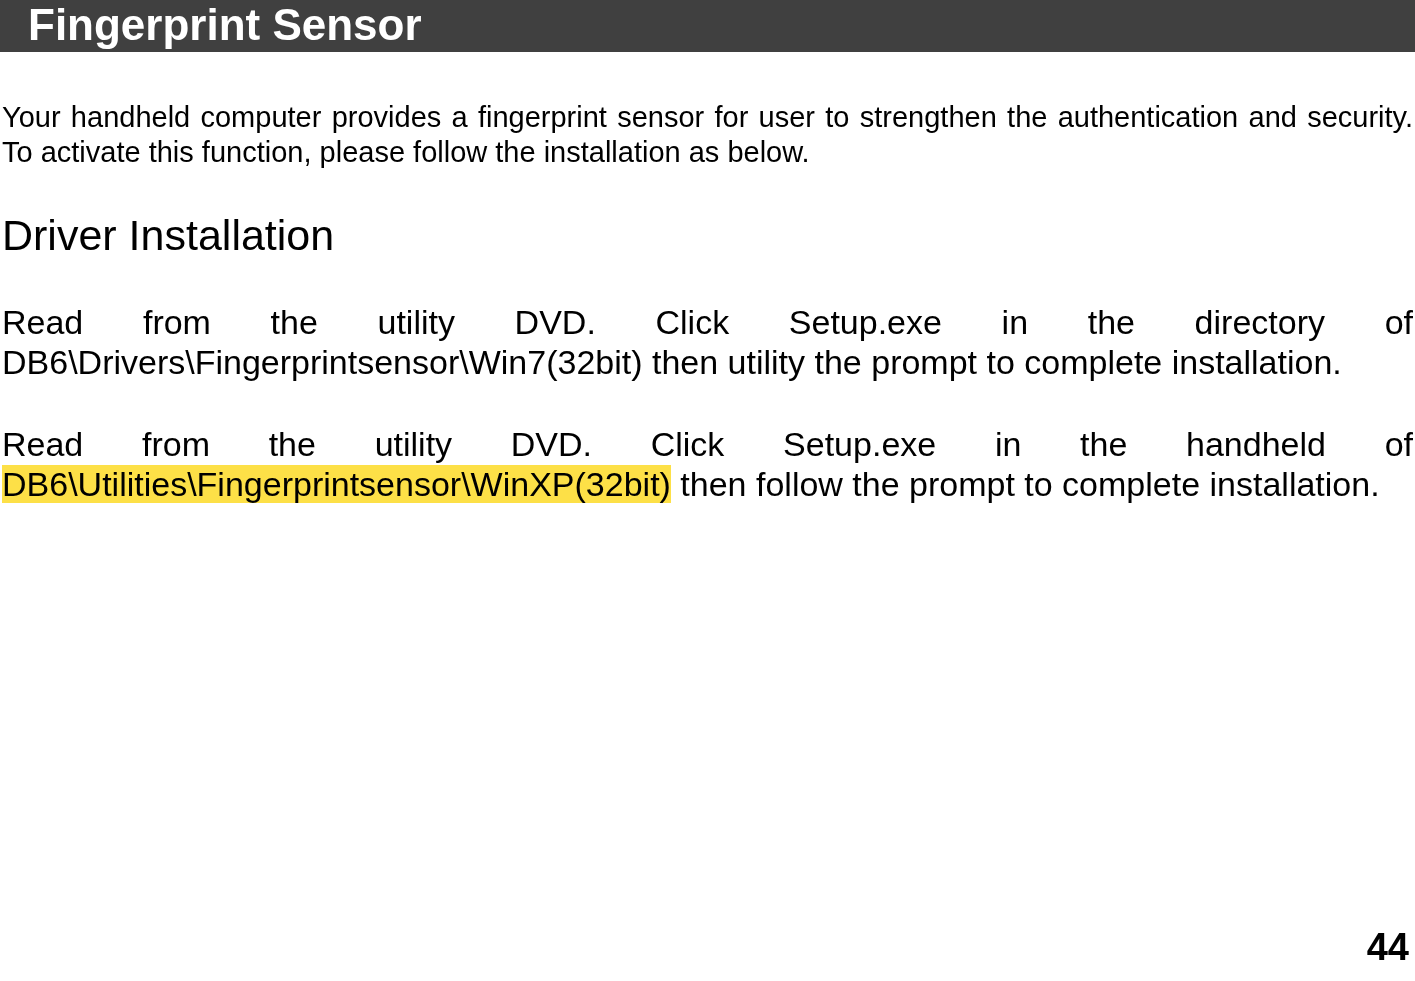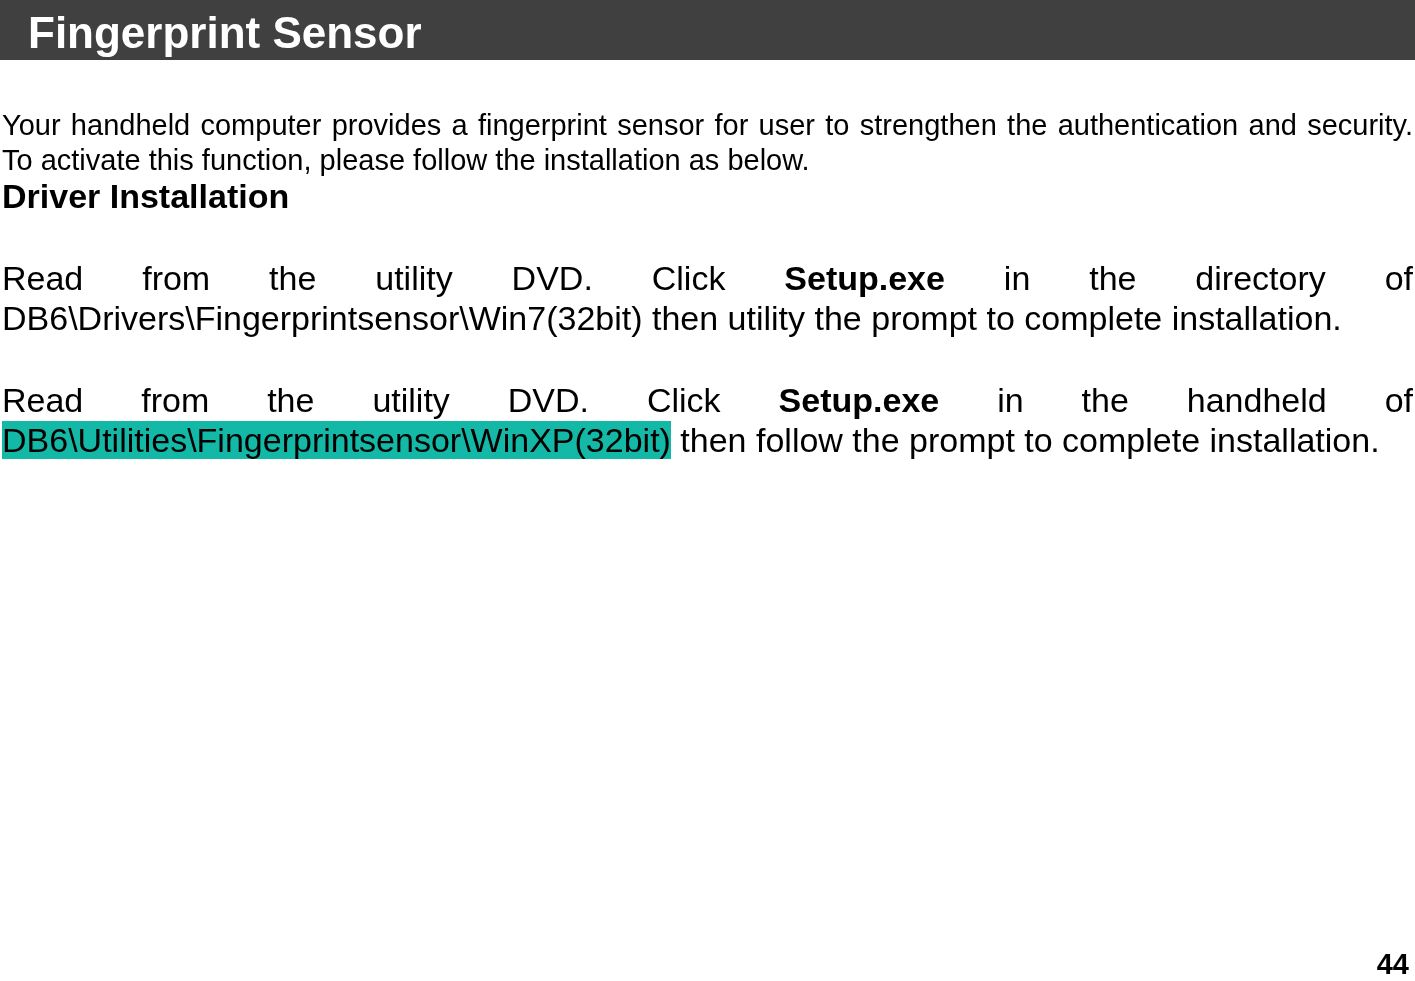--- a/index.html
+++ b/index.html
@@ -10,53 +10,54 @@
     background: #ffffff;
     font-family: Arial, Helvetica, sans-serif;
     color: #000000;
     position: relative;
   }
   .header-bar {
     background: #404040;
     color: #ffffff;
     font-weight: bold;
     font-size: 44px;
-    padding: 9px 0 3px 28px;
+    padding: 1px 0 3px 28px;
     line-height: 1.1;
   }
   .content {
     padding: 0 2px 0 2px;
   }
   .intro {
     font-size: 29px;
     text-align: justify;
     margin-top: 48px;
     line-height: 1.18;
   }
   .subheading {
-    font-size: 34px;
-    font-weight: bold;
+    font-size: 43px;
+    font-weight: normal;
+    margin-top: 42px;
   }
   .para {
     font-size: 34px;
     text-align: justify;
     margin-top: 42px;
     line-height: 1.18;
   }
   .bold {
-    font-weight: bold;
+    font-weight: normal;
   }
   .hl {
-    background: #14b8a6;
+    background: #fde047;
   }
   .page-num {
     position: absolute;
-    bottom: 0;
+    bottom: 12px;
     right: 6px;
-    font-size: 29px;
+    font-size: 38px;
     font-weight: bold;
   }
 </style>
 </head>
 <body>
 
 <div class="header-bar">
   <span>Fingerprint Sensor</span>
 </div>
 

